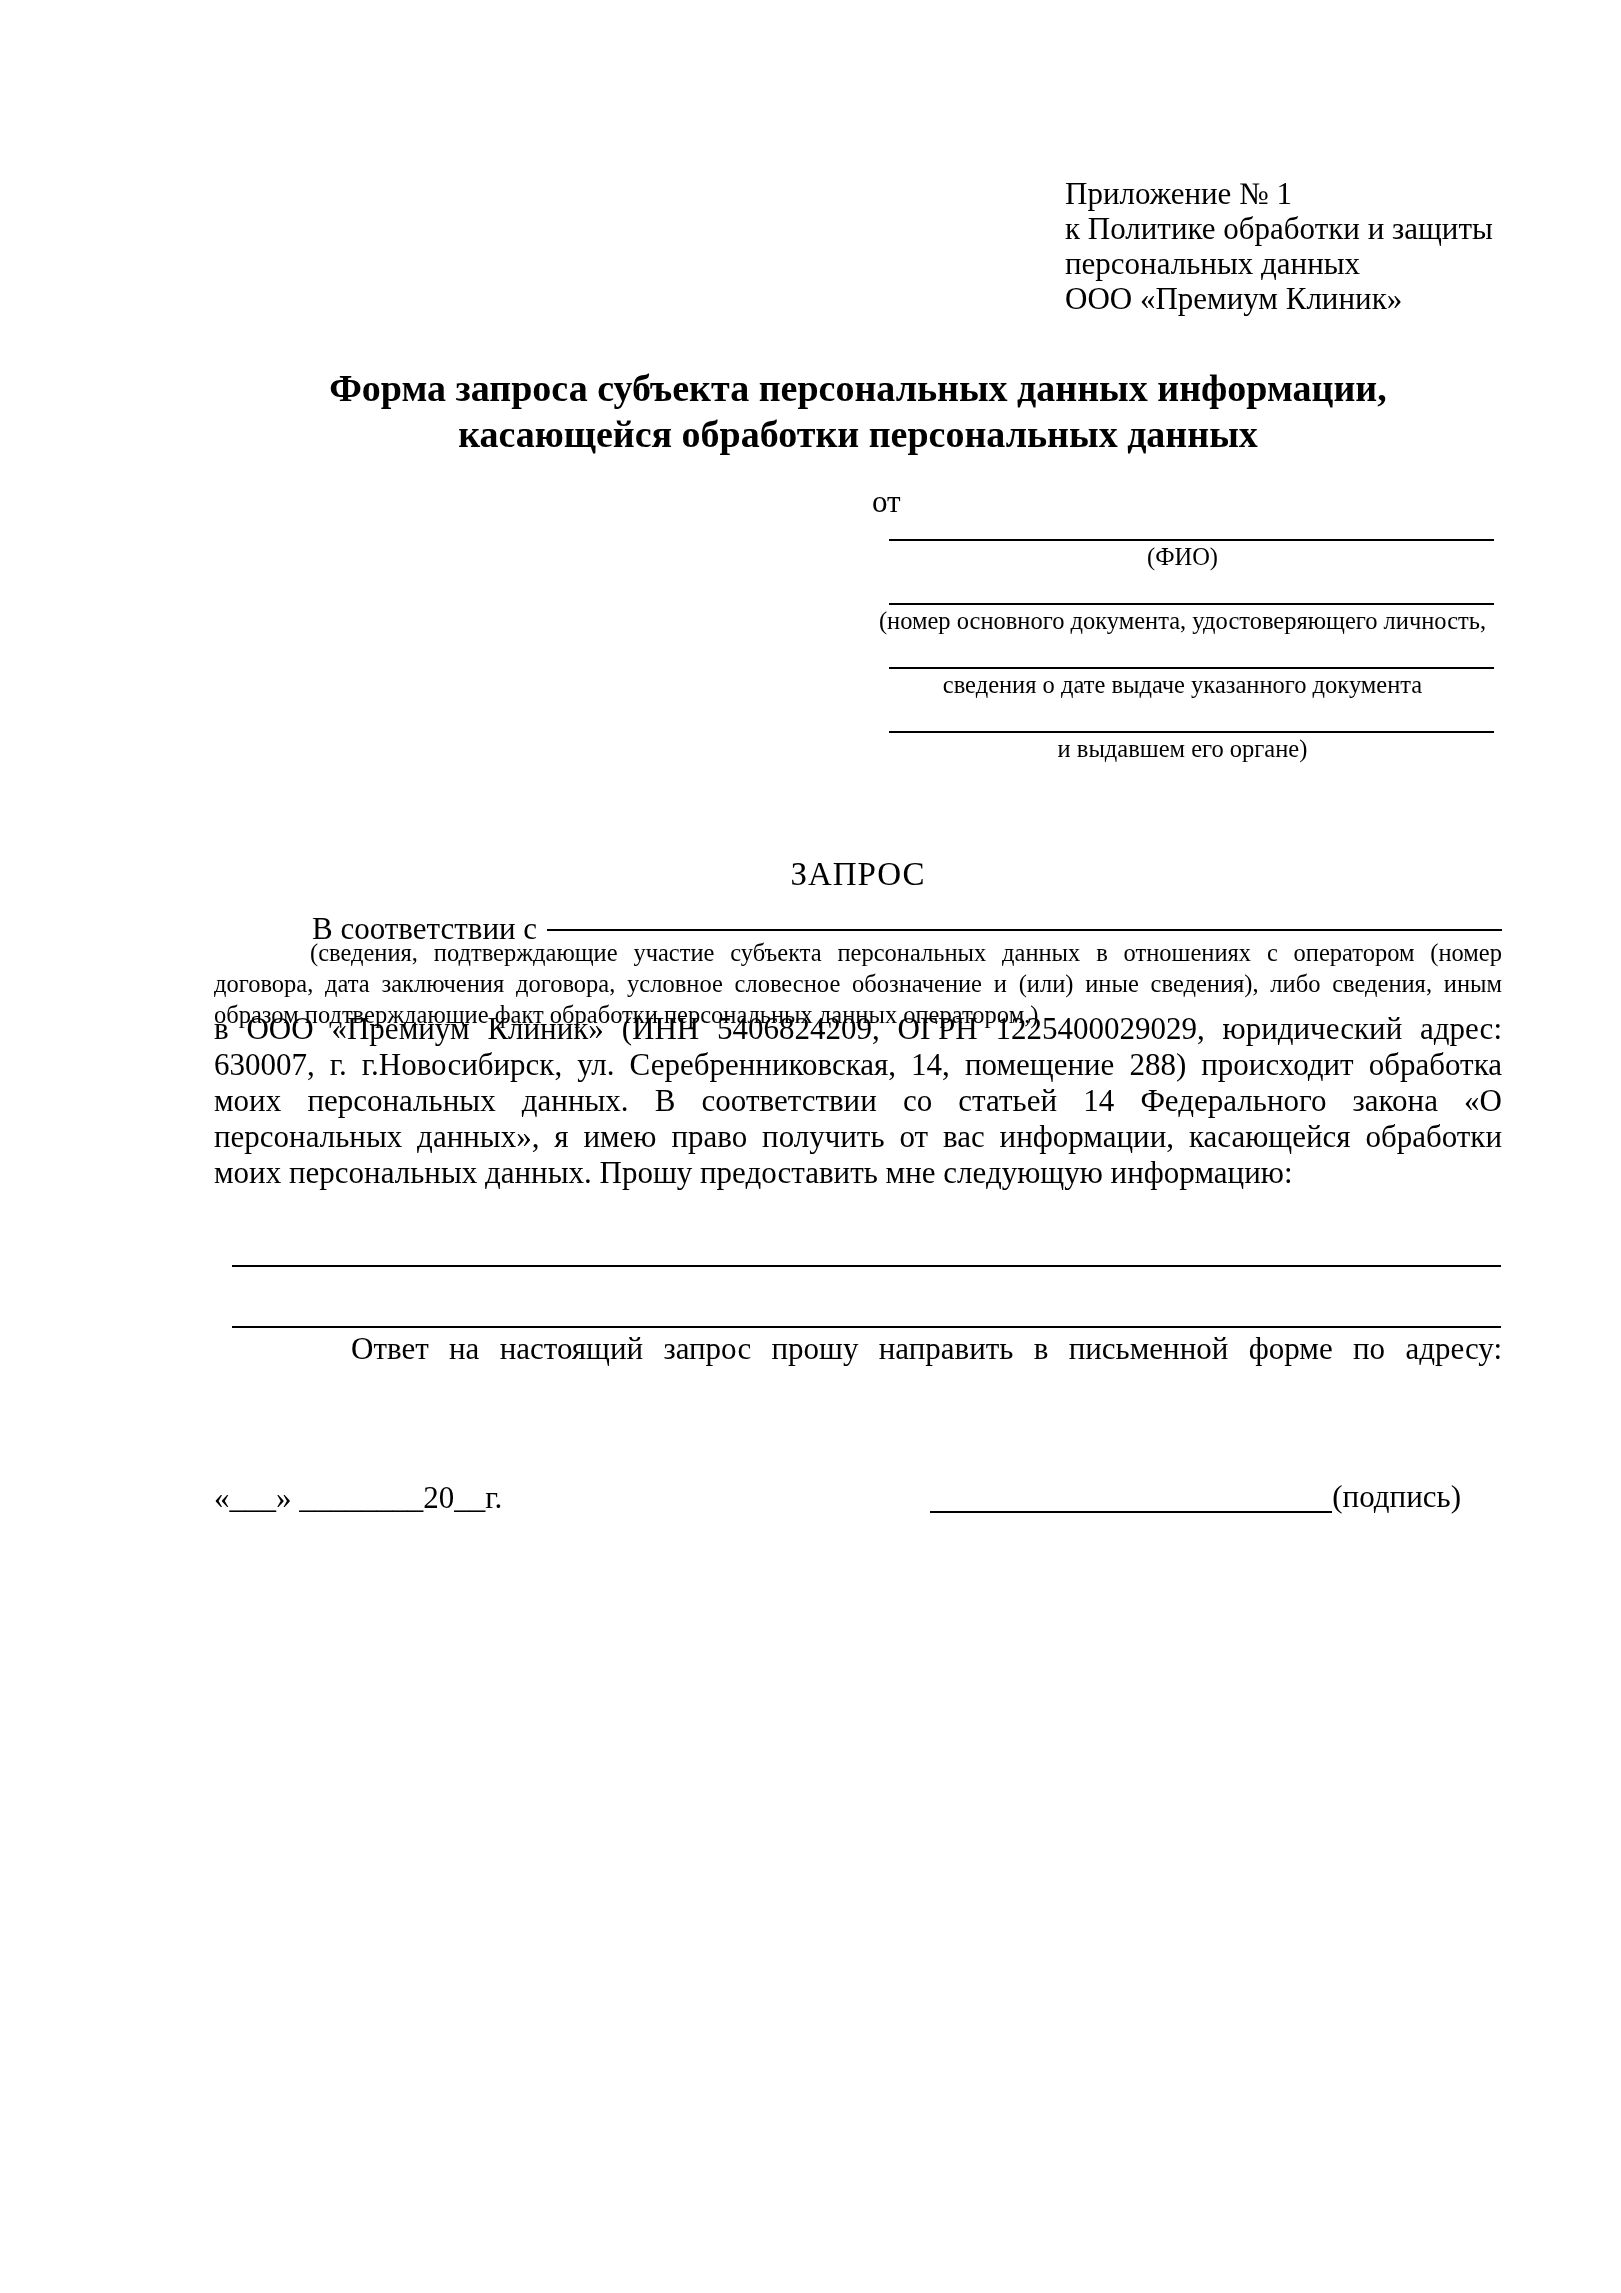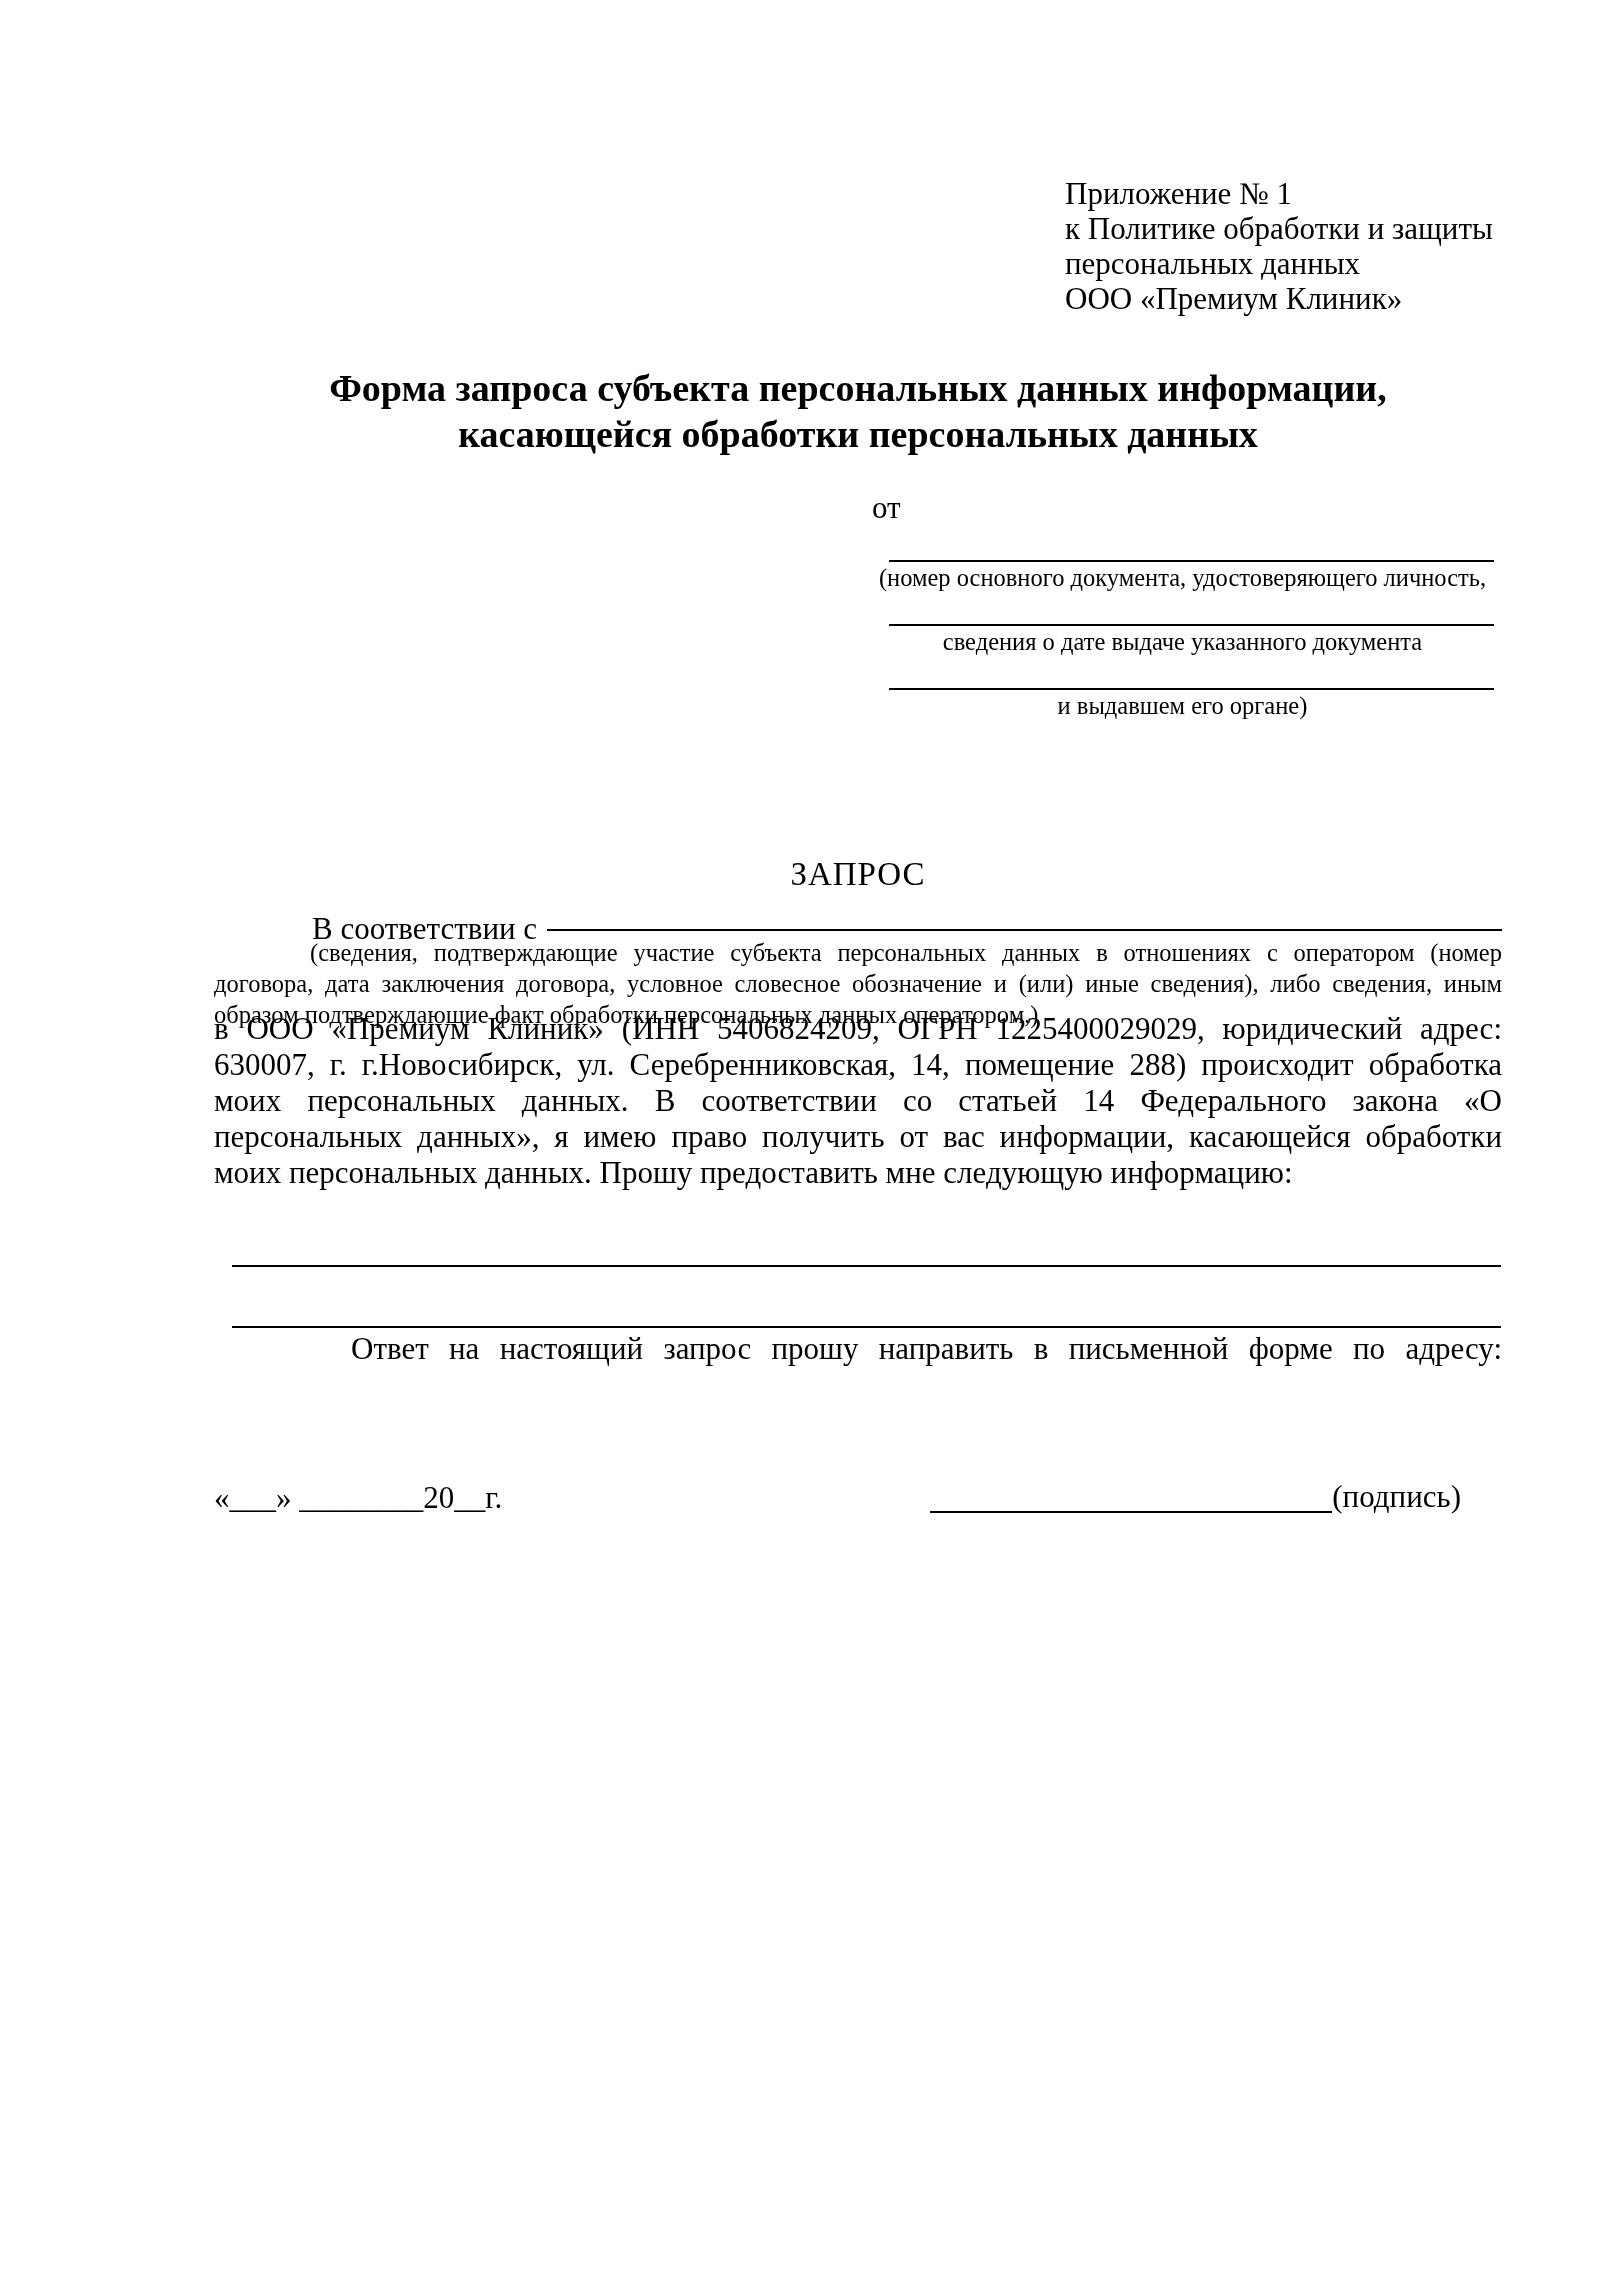--- a/index.html
+++ b/index.html
@@ -30,21 +30,21 @@
     left: 214px; top: 365px; width: 1288px;
     font-size: 38px; line-height: 46px;
     font-weight: bold; text-align: center;
   }
 
   
   .addressee {
     left: 872px; top: 480px; width: 631px;
     font-size: 31px; line-height: 40px;
   }
-  .addressee .from { margin-top: 8px; }
+  .addressee .from { margin-top: 2px; }
   .field { margin: 0; }
   .write-line {
     margin-left: 16.7px; width: 605px; height: 32px;
     border-bottom: 2.9px solid #000;
   }
   .write-line.first { height: 16.7px; }
   .field .caption {
     font-size: 24.5px; line-height: 29px; text-align: center;
     width: 621px; padding-top: 1px;
   }
@@ -141,20 +141,24 @@
   </div>
 
   <div class="abs doc-title">
     <div>Форма запроса субъекта персональных данных информации,</div>
     <div>касающейся обработки персональных данных</div>
   </div>
 
   <div class="abs addressee">
     <div class="from">от</div>
 
+    <div class="field">
+      <div class="write-line first"></div>
+      <div class="caption">(ФИО)</div>
+    </div>
 
     <div class="field">
       <div class="write-line"></div>
       <div class="caption">(номер основного документа, удостоверяющего личность,</div>
     </div>
 
     <div class="field">
       <div class="write-line"></div>
       <div class="caption">сведения о дате выдаче указанного документа</div>
     </div>

